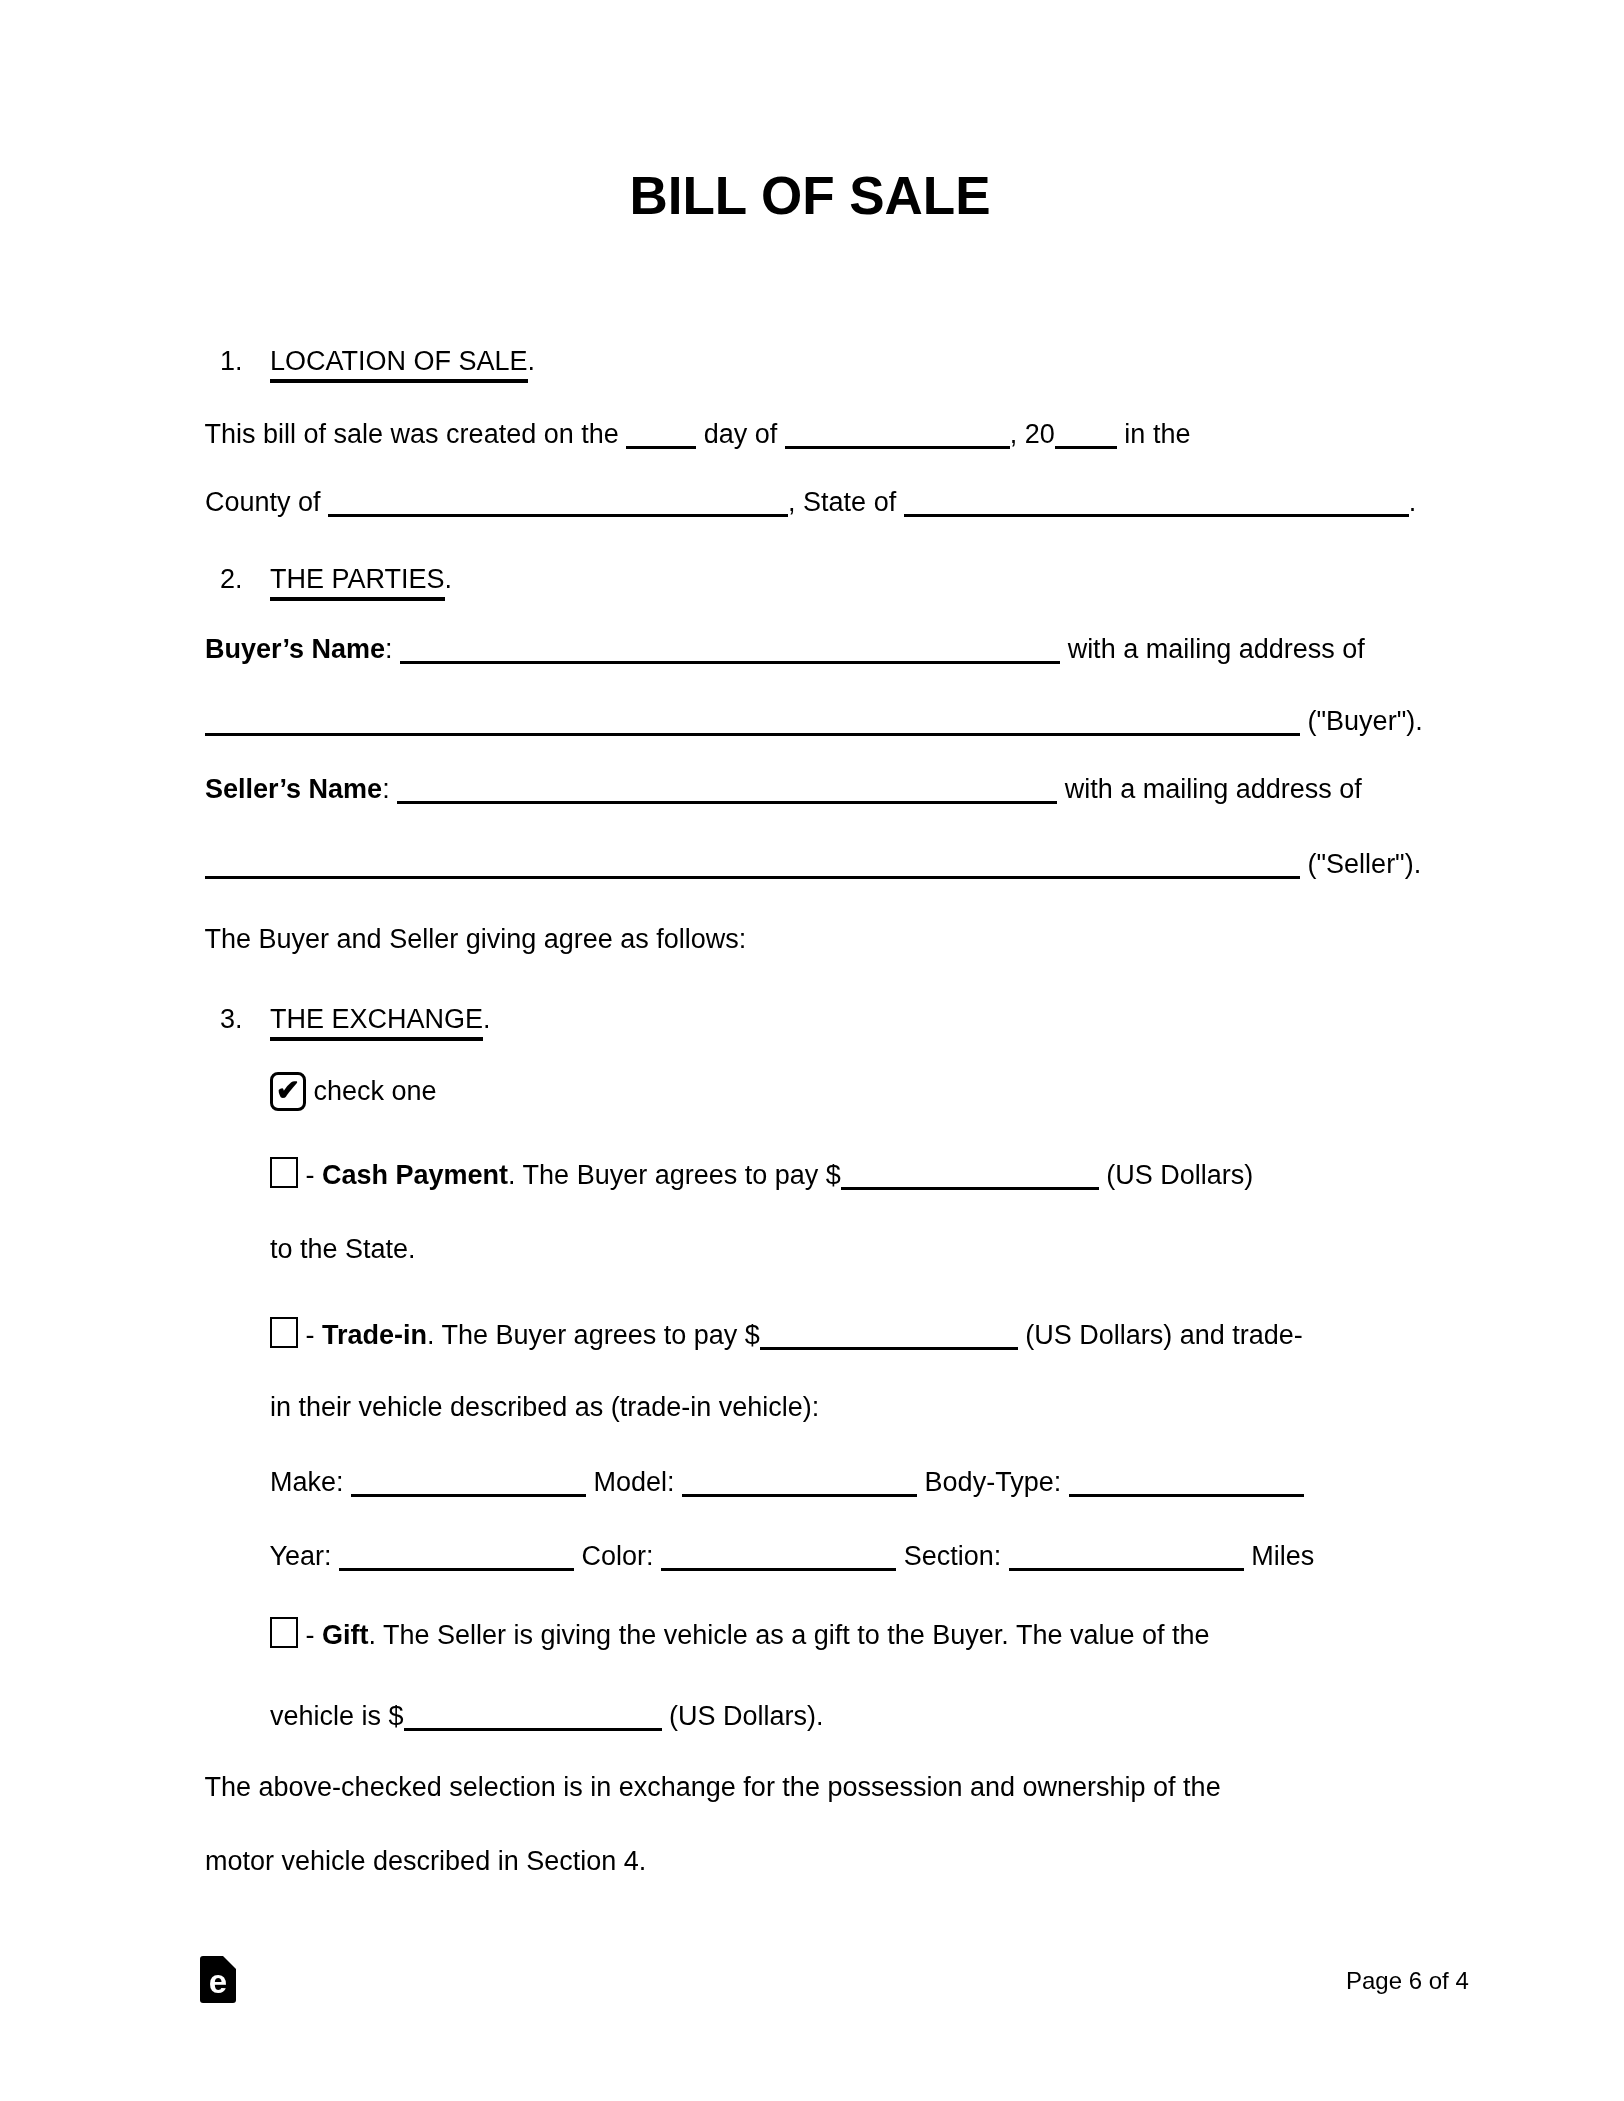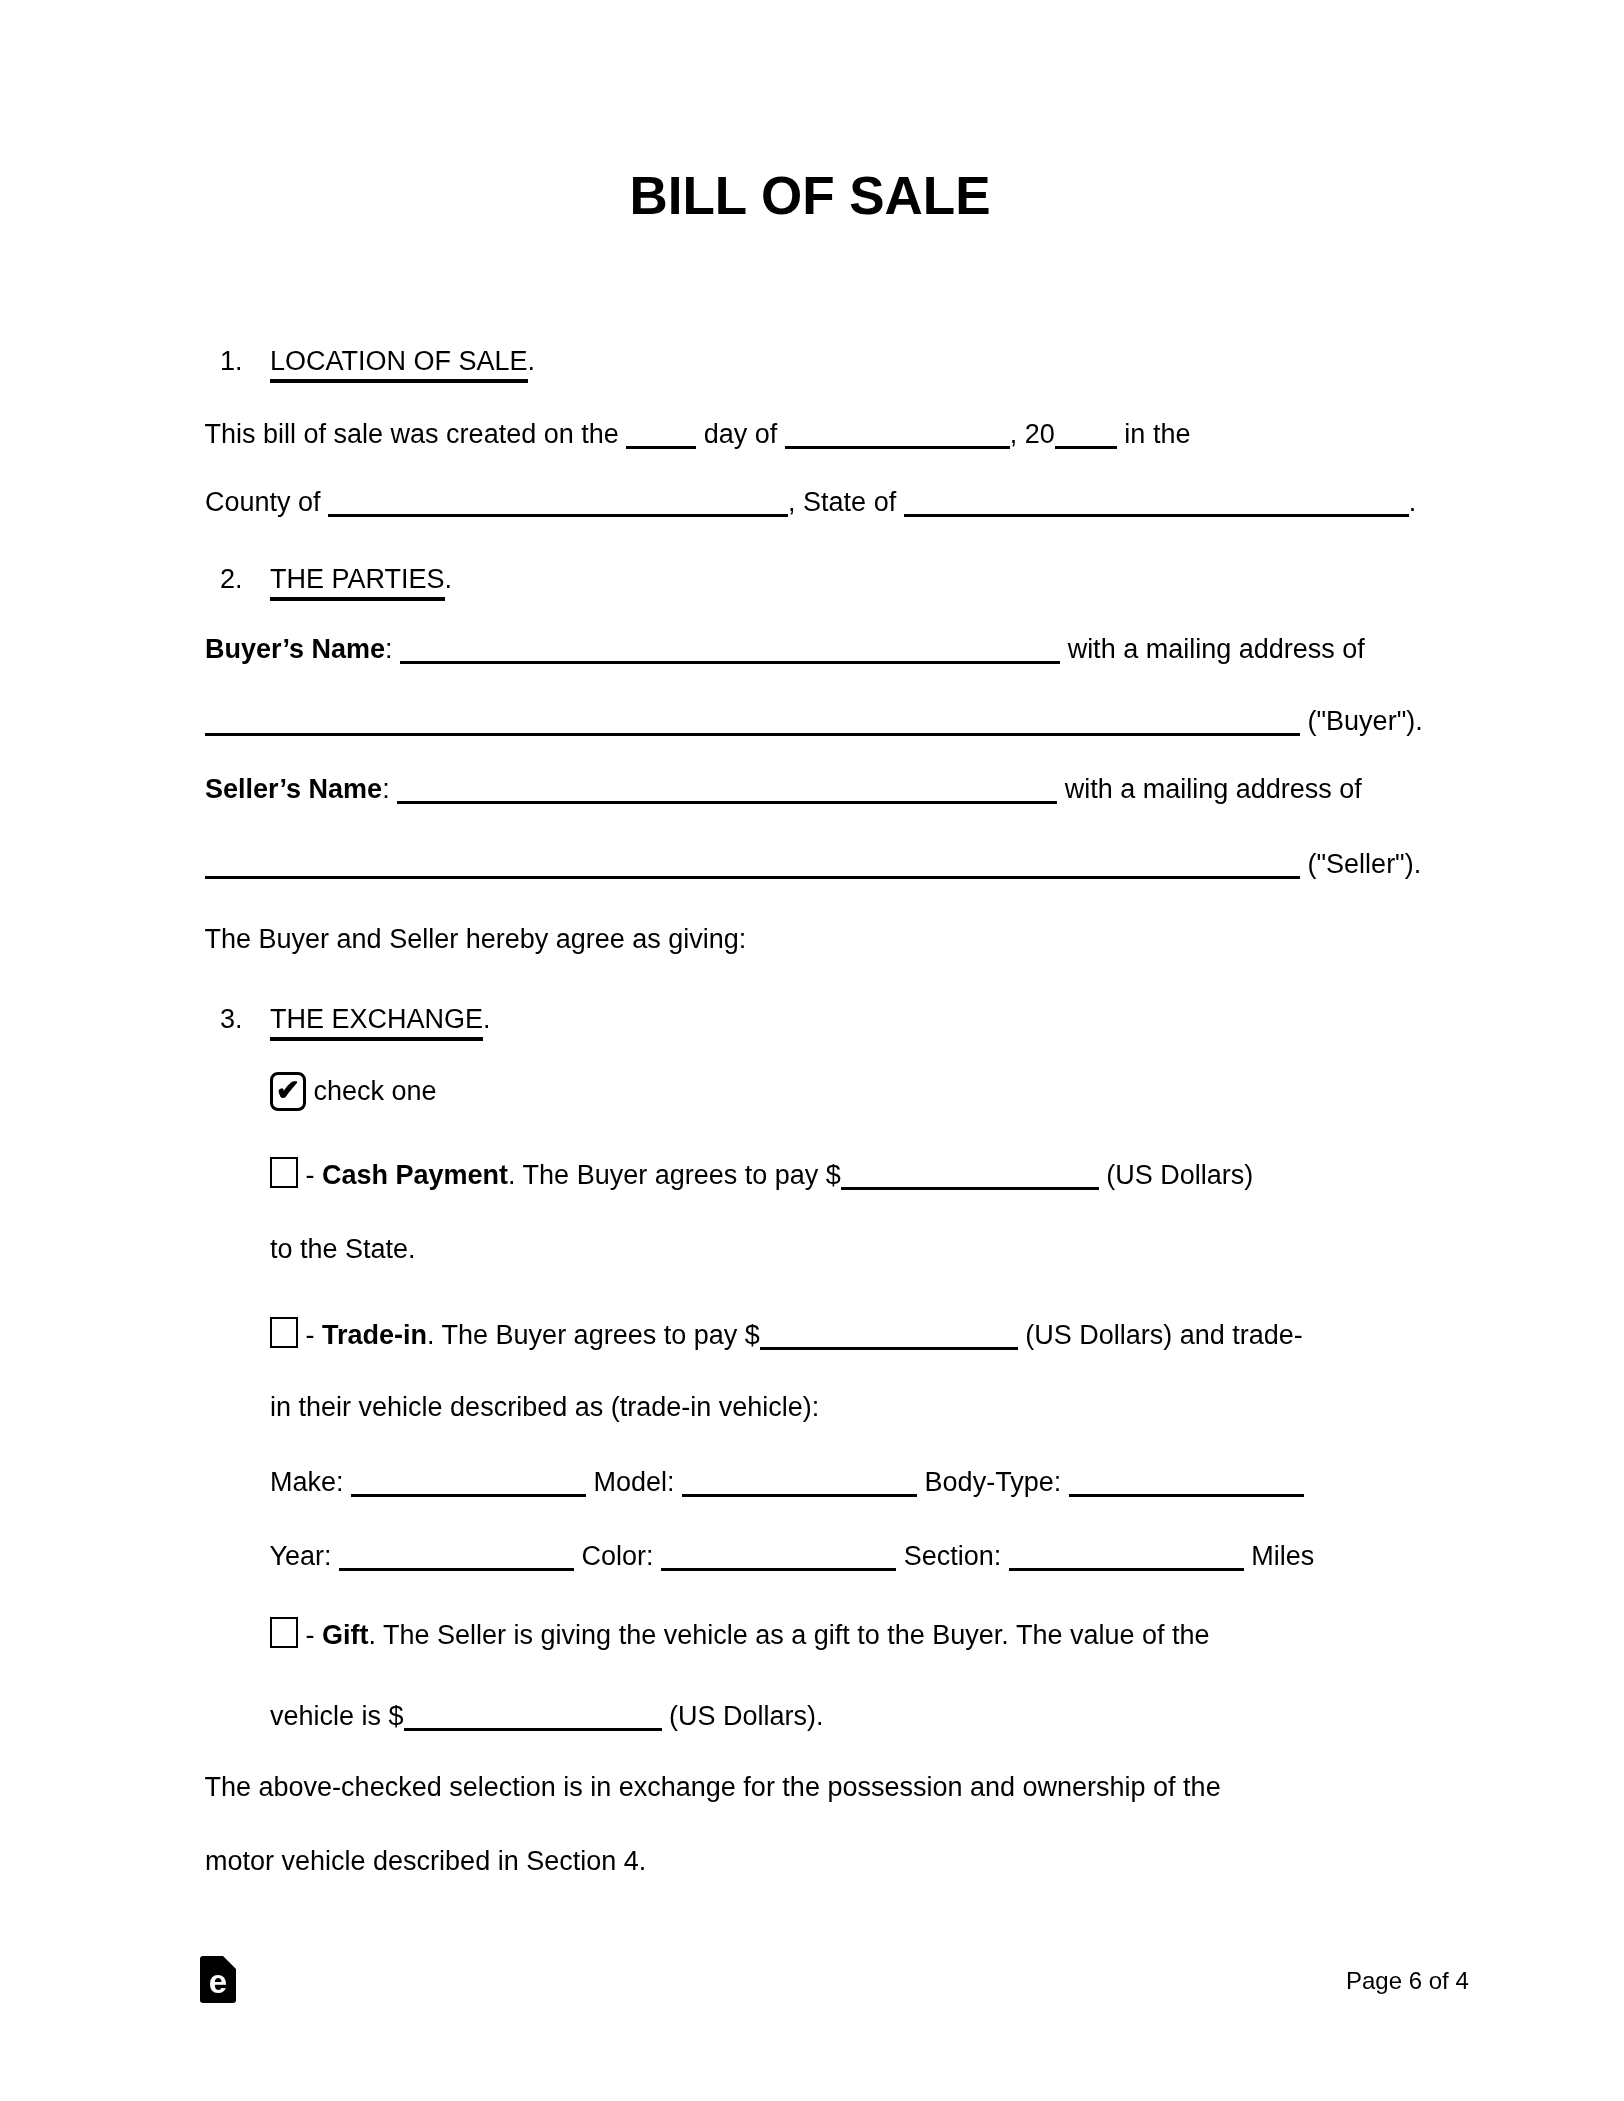--- a/index.html
+++ b/index.html
@@ -157,21 +157,21 @@
 
   <div class="line" style="top:738px; left:175px;">
     <span class="b">Seller’s Name</span><span>: </span><span class="blank w660"></span><span> with a mailing address of</span>
   </div>
 
   <div class="line" style="top:813px; left:175px;">
     <span class="blank w1095"></span><span> ("Seller").</span>
   </div>
 
   <div class="line" style="top:888px; left:175px;">
-    <span>The Buyer and Seller hereby agree as giving:</span>
+    <span>The Buyer and Seller giving agree as follows:</span>
   </div>
 
   <div class="line" style="top:968px; left:190px;">
     <span class="heading-num">3.</span><span class="heading-text">THE EXCHANGE</span><span>.</span>
   </div>
 
   <div class="line" style="top:1038px; left:240px;">
     <span class="cb-checked"><span>✔</span></span><span> check one</span>
   </div>
 

